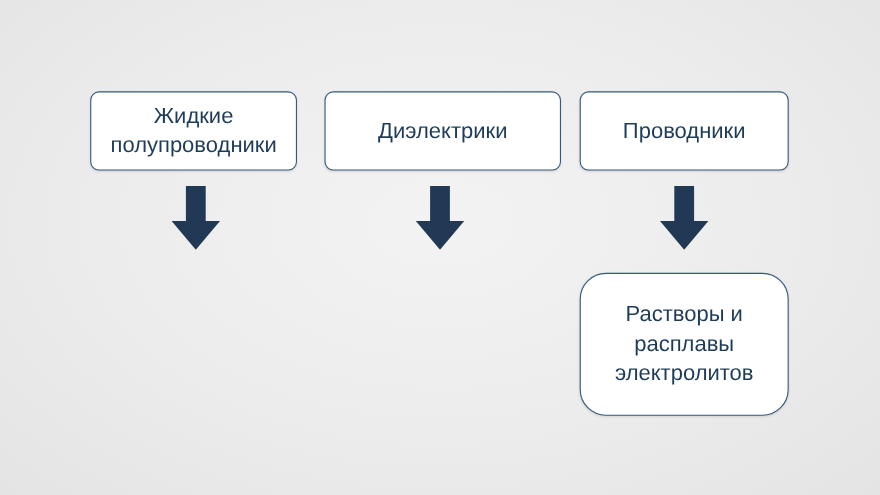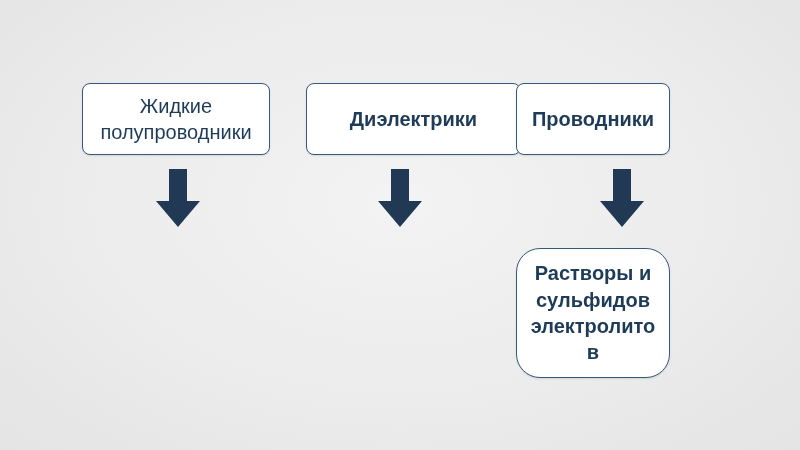--- a/index.html
+++ b/index.html
@@ -40,22 +40,22 @@
     border-radius: 8px;
     font-size: 20px;
   }
   .bottom {
     top: 248px;
     height: 130px;
     border-radius: 24px;
     font-size: 20px;
   }
   .c1 { left: 82px;  width: 188px; align-items: center; }
-  .c2 { left: 306px; width: 215px; font-weight: bold; }
-  .c3 { left: 516px; width: 154px; font-weight: bold; }
+  .c2 { left: 295px; width: 215px; }
+  .c3 { left: 527px; width: 190px; }
   .arrow {
     position: absolute;
     top: 169px;
     width: 44px;
     height: 58px;
   }
   .a1 { left: 156px; }
   .a2 { left: 378px; }
   .a3 { left: 600px; }
   .arrow svg { display: block; width: 100%; height: 100%; }
@@ -85,16 +85,16 @@
       <polygon points="13,0 31,0 31,32 44,32 22,58 0,32 13,32" fill="#213955"></polygon>
     </svg>
   </div>
   <div class="arrow a3">
     <svg viewBox="0 0 44 58" xmlns="http://www.w3.org/2000/svg">
       <polygon points="13,0 31,0 31,32 44,32 22,58 0,32 13,32" fill="#213955"></polygon>
     </svg>
   </div>
 
   <div class="box bottom c3">
-    <span>Растворы и сульфидов электролитов</span>
+    <span>Растворы и расплавы электролитов</span>
   </div>
 
 </div>
 
 </body></html>

